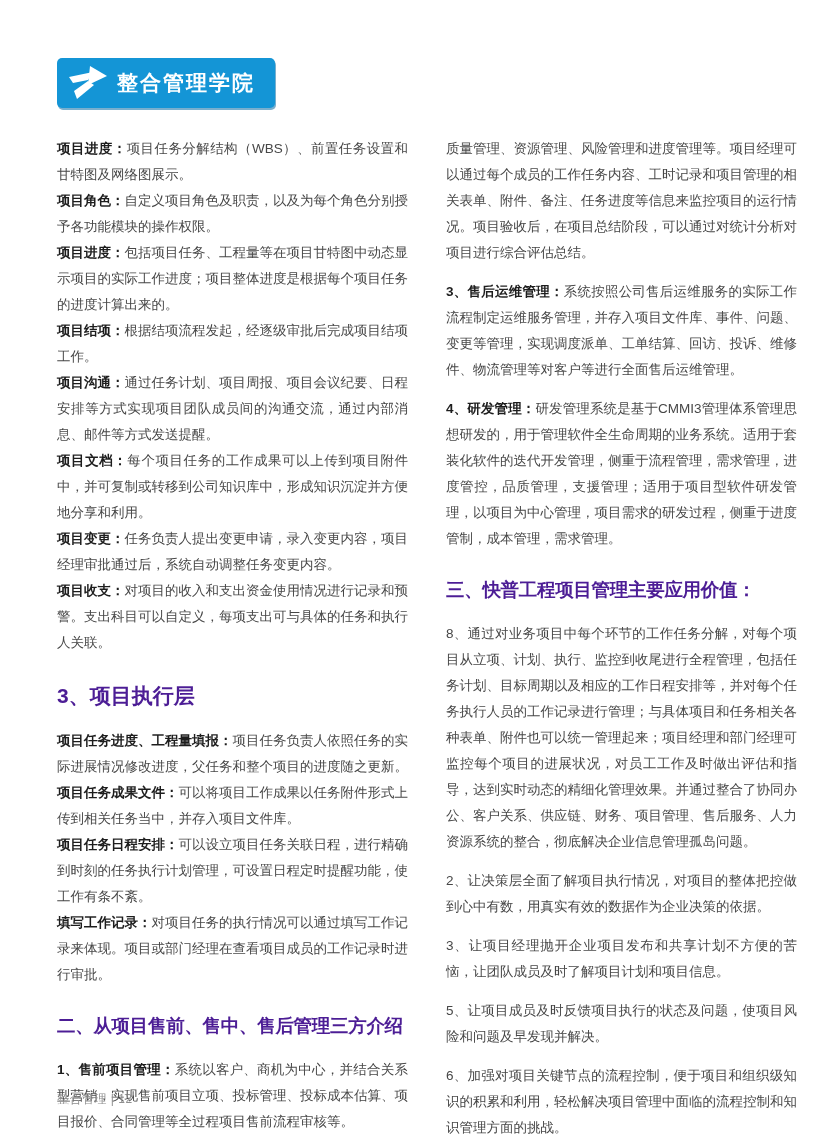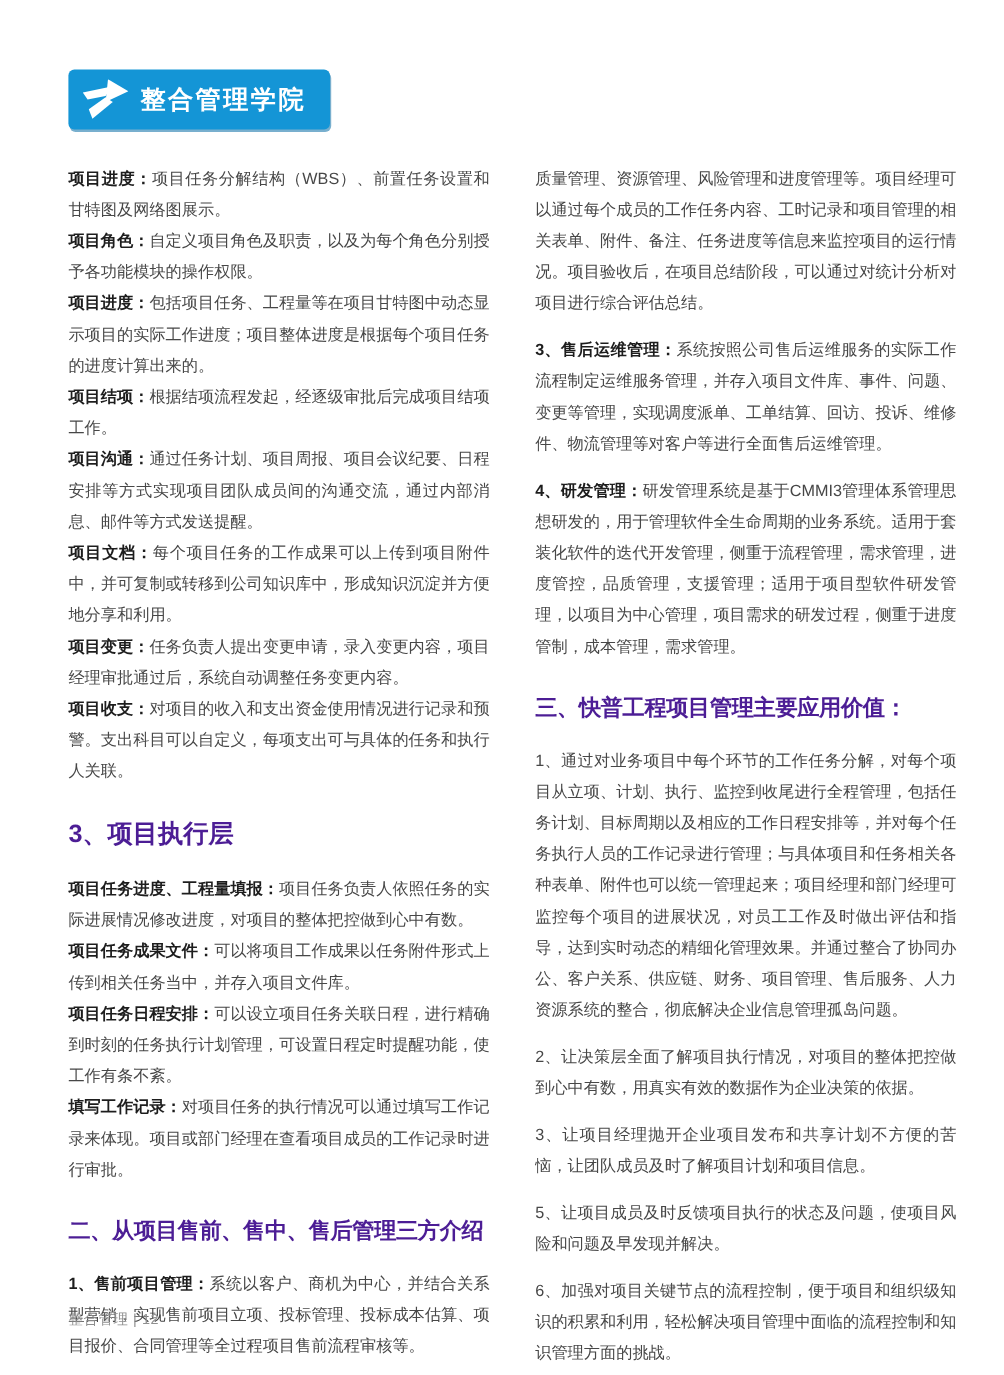--- a/index.html
+++ b/index.html
@@ -89,40 +89,40 @@
       <p class="para"><b>项目角色：</b><span>自定义项目角色及职责，以及为每个角色分别授予各功能模块的操作权限。</span></p>
       <p class="para"><b>项目进度：</b><span>包括项目任务、工程量等在项目甘特图中动态显示项目的实际工作进度；项目整体进度是根据每个项目任务的进度计算出来的。</span></p>
       <p class="para"><b>项目结项：</b><span>根据结项流程发起，经逐级审批后完成项目结项工作。</span></p>
       <p class="para"><b>项目沟通：</b><span>通过任务计划、项目周报、项目会议纪要、日程安排等方式实现项目团队成员间的沟通交流，通过内部消息、邮件等方式发送提醒。</span></p>
       <p class="para"><b>项目文档：</b><span>每个项目任务的工作成果可以上传到项目附件中，并可复制或转移到公司知识库中，形成知识沉淀并方便地分享和利用。</span></p>
       <p class="para"><b>项目变更：</b><span>任务负责人提出变更申请，录入变更内容，项目经理审批通过后，系统自动调整任务变更内容。</span></p>
       <p class="para"><b>项目收支：</b><span>对项目的收入和支出资金使用情况进行记录和预警。支出科目可以自定义，每项支出可与具体的任务和执行人关联。</span></p>
 
       <h2 class="sec sec-mid">3、项目执行层</h2>
 
-      <p class="para"><b>项目任务进度、工程量填报：</b><span>项目任务负责人依照任务的实际进展情况修改进度，对项目的整体把控做到心中有数。</span></p>
+      <p class="para"><b>项目任务进度、工程量填报：</b><span>项目任务负责人依照任务的实际进展情况修改进度，父任务和整个项目的进度随之更新。</span></p>
       <p class="para"><b>项目任务成果文件：</b><span>可以将项目工作成果以任务附件形式上传到相关任务当中，并存入项目文件库。</span></p>
       <p class="para"><b>项目任务日程安排：</b><span>可以设立项目任务关联日程，进行精确到时刻的任务执行计划管理，可设置日程定时提醒功能，使工作有条不紊。</span></p>
       <p class="para"><b>填写工作记录：</b><span>对项目任务的执行情况可以通过填写工作记录来体现。项目或部门经理在查看项目成员的工作记录时进行审批。</span></p>
 
       <h2 class="sec sec-long">二、从项目售前、售中、售后管理三方介绍</h2>
 
       <p class="para"><b>1、售前项目管理：</b><span>系统以客户、商机为中心，并结合关系型营销，实现售前项目立项、投标管理、投标成本估算、项目报价、合同管理等全过程项目售前流程审核等。</span></p>
 
     </div>
 
     <div class="col">
       <p class="para">质量管理、资源管理、风险管理和进度管理等。项目经理可以通过每个成员的工作任务内容、工时记录和项目管理的相关表单、附件、备注、任务进度等信息来监控项目的运行情况。项目验收后，在项目总结阶段，可以通过对统计分析对项目进行综合评估总结。</p>
 
       <p class="para spaced"><b>3、售后运维管理：</b><span>系统按照公司售后运维服务的实际工作流程制定运维服务管理，并存入项目文件库、事件、问题、变更等管理，实现调度派单、工单结算、回访、投诉、维修件、物流管理等对客户等进行全面售后运维管理。</span></p>
       <p class="para spaced"><b>4、研发管理：</b><span>研发管理系统是基于CMMI3管理体系管理思想研发的，用于管理软件全生命周期的业务系统。适用于套装化软件的迭代开发管理，侧重于流程管理，需求管理，进度管控，品质管理，支援管理；适用于项目型软件研发管理，以项目为中心管理，项目需求的研发过程，侧重于进度管制，成本管理，需求管理。</span></p>
 
       <h2 class="sec sec-long">三、快普工程项目管理主要应用价值：</h2>
 
-      <p class="para">1、通过对业务项目中每个环节的工作任务分解，对每个项目从立项、计划、执行、监控到收尾进行全程管理，包括任务计划、目标周期以及相应的工作日程安排等，并对每个任务执行人员的工作记录进行管理；与具体项目和任务相关各种表单、附件也可以统一管理起来；项目经理和部门经理可监控每个项目的进展状况，对员工工作及时做出评估和指导，达到实时动态的精细化管理效果。并通过整合了协同办公、客户关系、供应链、财务、项目管理、售后服务、人力资源系统的整合，彻底解决企业信息管理孤岛问题。</p>
+      <p class="para">8、通过对业务项目中每个环节的工作任务分解，对每个项目从立项、计划、执行、监控到收尾进行全程管理，包括任务计划、目标周期以及相应的工作日程安排等，并对每个任务执行人员的工作记录进行管理；与具体项目和任务相关各种表单、附件也可以统一管理起来；项目经理和部门经理可监控每个项目的进展状况，对员工工作及时做出评估和指导，达到实时动态的精细化管理效果。并通过整合了协同办公、客户关系、供应链、财务、项目管理、售后服务、人力资源系统的整合，彻底解决企业信息管理孤岛问题。</p>
       <p class="para spaced">2、让决策层全面了解项目执行情况，对项目的整体把控做到心中有数，用真实有效的数据作为企业决策的依据。</p>
       <p class="para spaced">3、让项目经理抛开企业项目发布和共享计划不方便的苦恼，让团队成员及时了解项目计划和项目信息。</p>
       <p class="para spaced">5、让项目成员及时反馈项目执行的状态及问题，使项目风险和问题及早发现并解决。</p>
       <p class="para spaced">6、加强对项目关键节点的流程控制，便于项目和组织级知识的积累和利用，轻松解决项目管理中面临的流程控制和知识管理方面的挑战。</p>
 
     </div>
 
   </div>
 </div>
 

